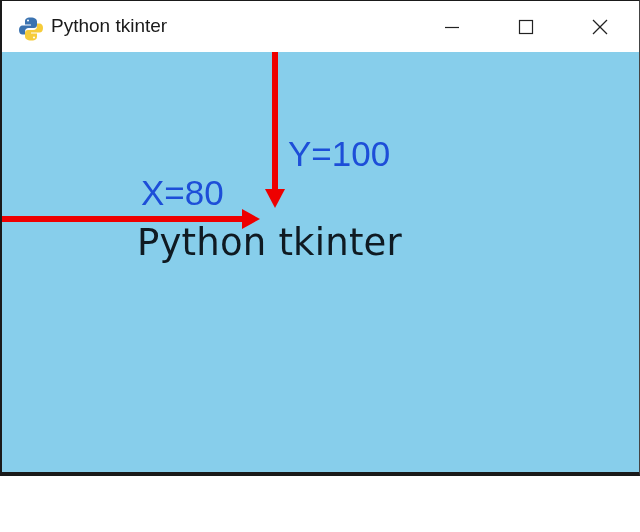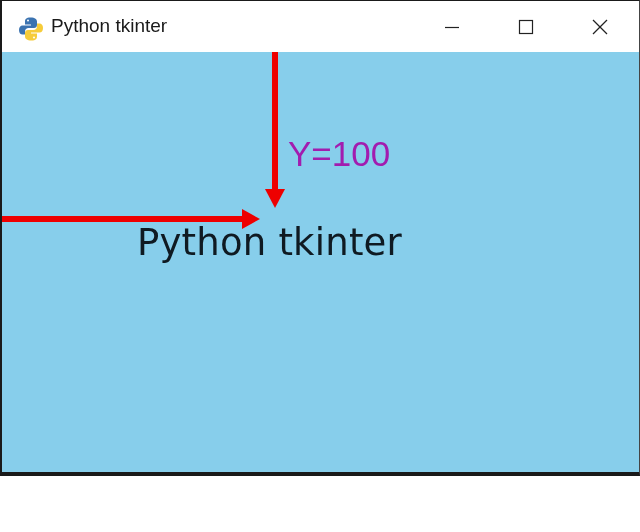--- a/index.html
+++ b/index.html
@@ -7,21 +7,21 @@
   .window { position: absolute; left: 0; top: 0; width: 640px; height: 476px; box-sizing: border-box; border-left: 2px solid #1a1a1a; border-top: 1px solid #1a1a1a; border-right: 1px solid #444; border-bottom: 4px solid #1a1a1a; background: #fff; }
   .titlebar { position: absolute; left: 0; top: 0; right: 0; height: 51px; background: #ffffff; }
   .app-icon { position: absolute; left: 16px; top: 15px; width: 26px; height: 26px; }
   .title-text { position: absolute; left: 49px; top: 14px; font-family: "Liberation Sans", sans-serif; font-size: 19px; color: #1a1a1a; }
   .ctl { position: absolute; top: 0; width: 74px; height: 51px; display: flex; align-items: center; justify-content: center; }
   .ctl-min { left: 413px; }
   .ctl-max { left: 487px; }
   .ctl-close { left: 561px; }
   .client { position: absolute; left: 0; top: 51px; right: 0; bottom: 0; background: #87CEEB; }
   .tk-label { position: absolute; left: 135px; top: 169px; font-family: "DejaVu Sans", sans-serif; font-size: 37px; color: #0f1a22; letter-spacing: 0.2px; }
-  .anno { position: absolute; color: #a21caf; font-family: "Liberation Sans", sans-serif; font-size: 35px; }
+  .anno { position: absolute; color: #1d4ed8; font-family: "Liberation Sans", sans-serif; font-size: 35px; }
   .anno-y { left: 286px; top: 82px; }
   .anno-x { left: 139px; top: 121px; }
   svg.arrows { position: absolute; left: 0; top: 0; }
 </style>
 </head>
 <body>
 
 <div class="window">
   <div class="titlebar">
     <svg class="app-icon" viewBox="0 0 26 26">
@@ -46,20 +46,21 @@
       <svg width="16" height="16" viewBox="0 0 16 16">
           <line x1="1" y1="1" x2="15" y2="15" stroke="#222" stroke-width="1.2"></line>
           <line x1="15" y1="1" x2="1" y2="15" stroke="#222" stroke-width="1.2"></line>
         </svg>
     </div>
   </div>
 
   <div class="client">
     <span class="tk-label">Python tkinter</span>
     <span class="anno anno-y">Y=100</span>
+    <span class="anno anno-x">X=80</span>
   </div>
 
   <svg class="arrows" width="640" height="532">
     <g>
       <rect x="270" y="51" width="6" height="139" fill="#ee0000"></rect>
       <polygon points="263,188 283,188 273,207" fill="#ee0000"></polygon>
     </g>
     <g>
       <rect x="0" y="215" width="242" height="6" fill="#ee0000"></rect>
       <polygon points="240,208 240,228 258,218" fill="#ee0000"></polygon>

